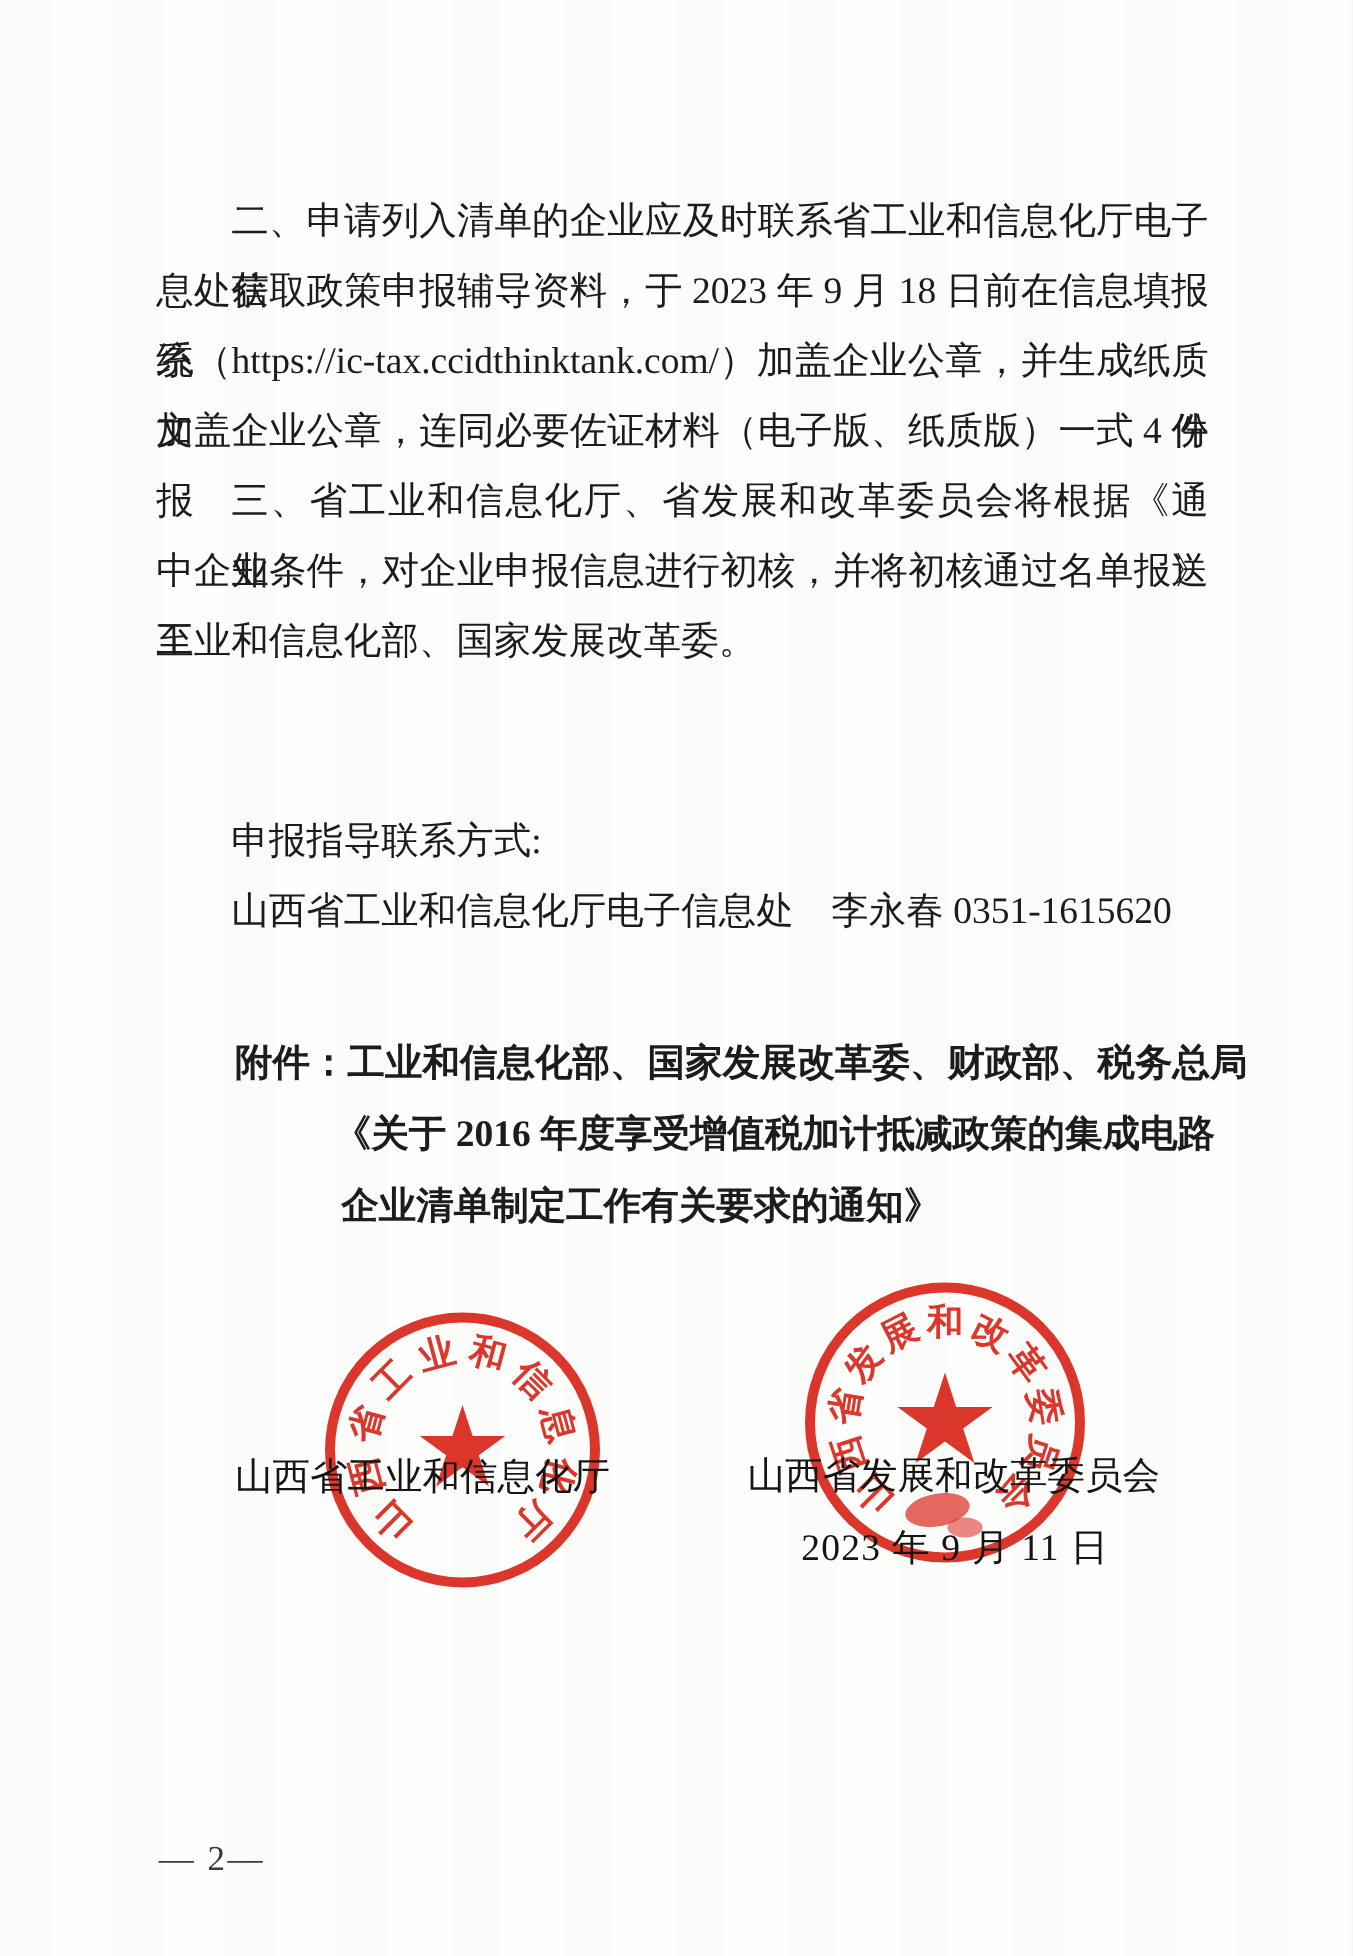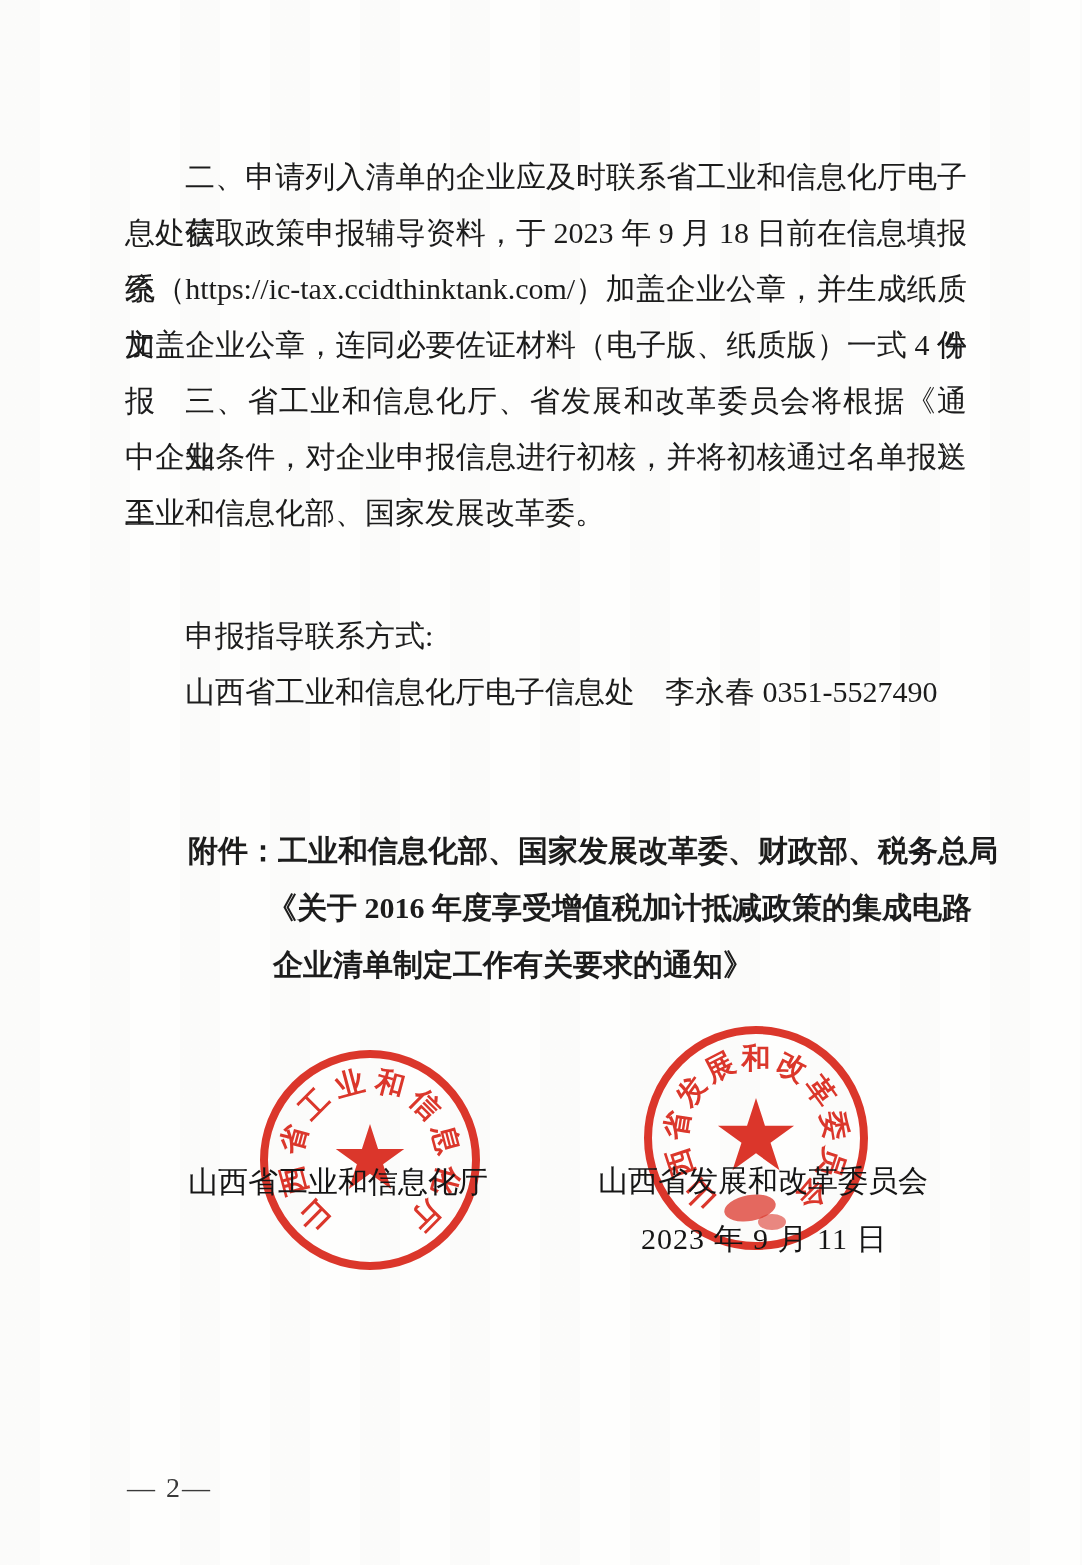--- a/index.html
+++ b/index.html
@@ -35,21 +35,21 @@
   }
   .body-block .fill {
     text-align: justify;
     text-align-last: justify;
     white-space: normal;
   }
   .indent2 { padding-left: 60px; }
   .contact-block {
     position: absolute;
     left: 125px;
-    top: 608px;
+    top: 645px;
     width: 842px;
   }
   .attach-block {
     position: absolute;
     left: 125px;
     top: 822px;
     width: 880px;
   }
   .attach-block .textline { height: 57px; line-height: 57px; font-weight: bold; }
   .attach-l1 { padding-left: 63px; }
@@ -95,21 +95,21 @@
     <div class="textline fill">息处获取政策申报辅导资料，于 2023 年 9 月 18 日前在信息填报系</div>
     <div class="textline fill">统（https://ic-tax.ccidthinktank.com/）加盖企业公章，并生成纸质文件</div>
     <div class="textline fill">加盖企业公章，连同必要佐证材料（电子版、纸质版）一式 4 份报</div>
     <div class="textline fill indent2">三、省工业和信息化厅、省发展和改革委员会将根据《通知》</div>
     <div class="textline fill">中企业条件，对企业申报信息进行初核，并将初核通过名单报送至</div>
     <div class="textline">工业和信息化部、国家发展改革委。</div>
   </div>
 
   <div class="contact-block">
     <div class="textline indent2">申报指导联系方式:</div>
-    <div class="textline indent2">山西省工业和信息化厅电子信息处　李永春 0351-5527490</div>
+    <div class="textline indent2">山西省工业和信息化厅电子信息处　李永春 0351-1615620</div>
   </div>
 
   <div class="attach-block">
     <div class="textline attach-l1"><span>附件：</span><span>工业和信息化部、国家发展改革委、财政部、税务总局</span></div>
     <div class="textline attach-l2">《关于 2016 年度享受增值税加计抵减政策的集成电路</div>
     <div class="textline attach-l3">企业清单制定工作有关要求的通知》</div>
   </div>
 
   <svg id="seal-left" class="seal" viewBox="0 0 260 260">
       <circle cx="130" cy="130" r="106" fill="none" stroke="#d9281c" stroke-width="8"></circle>

